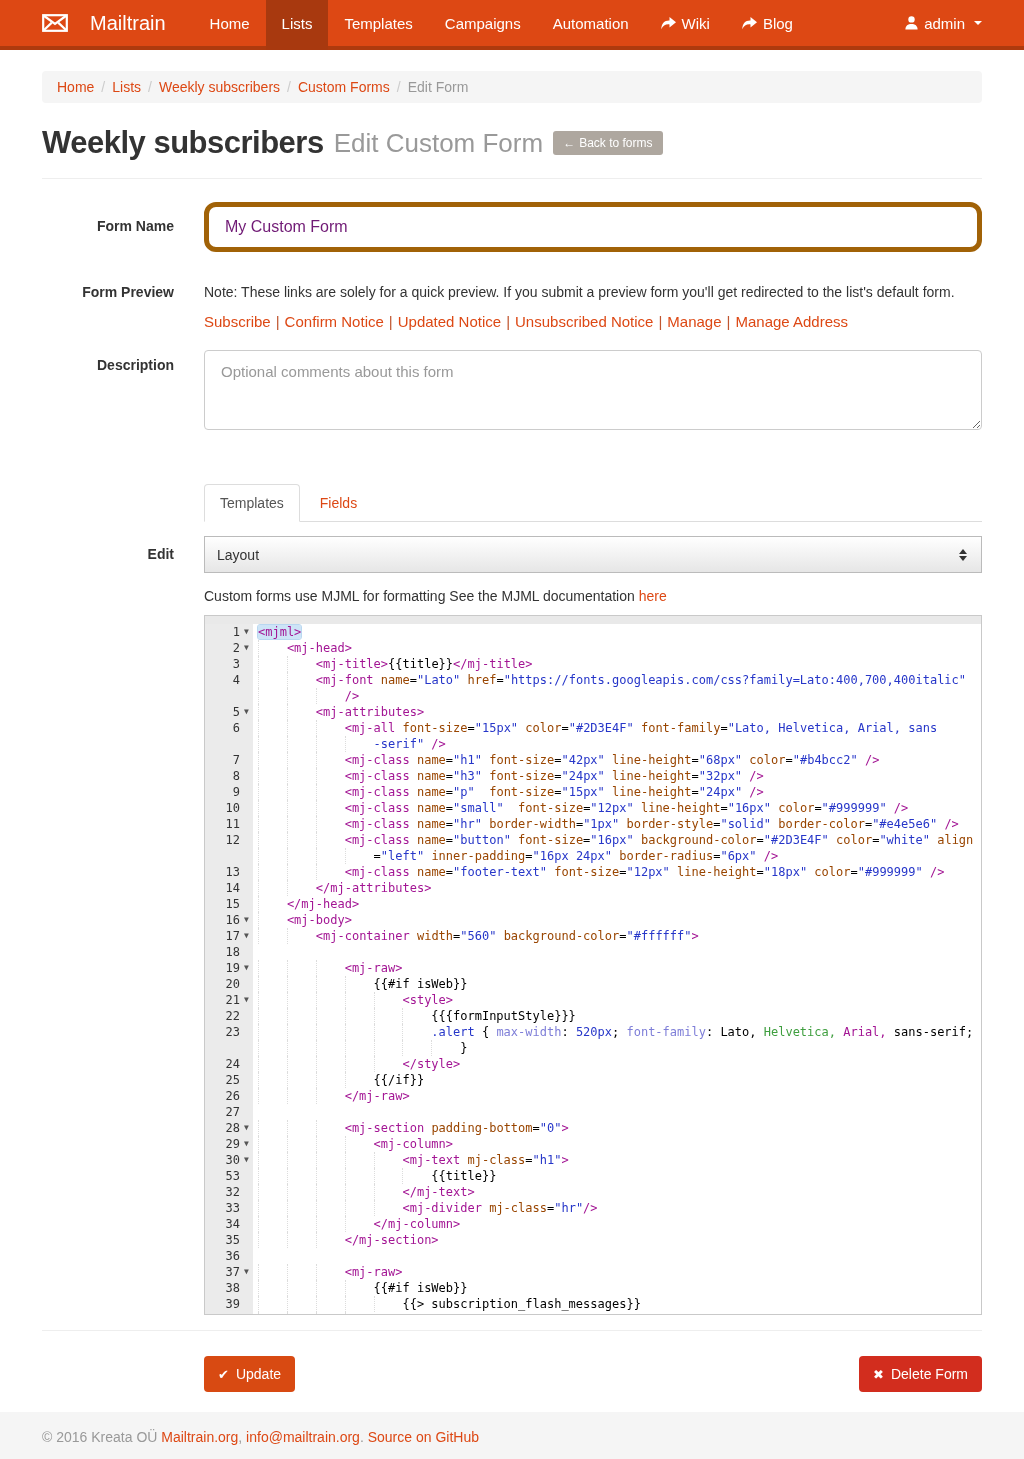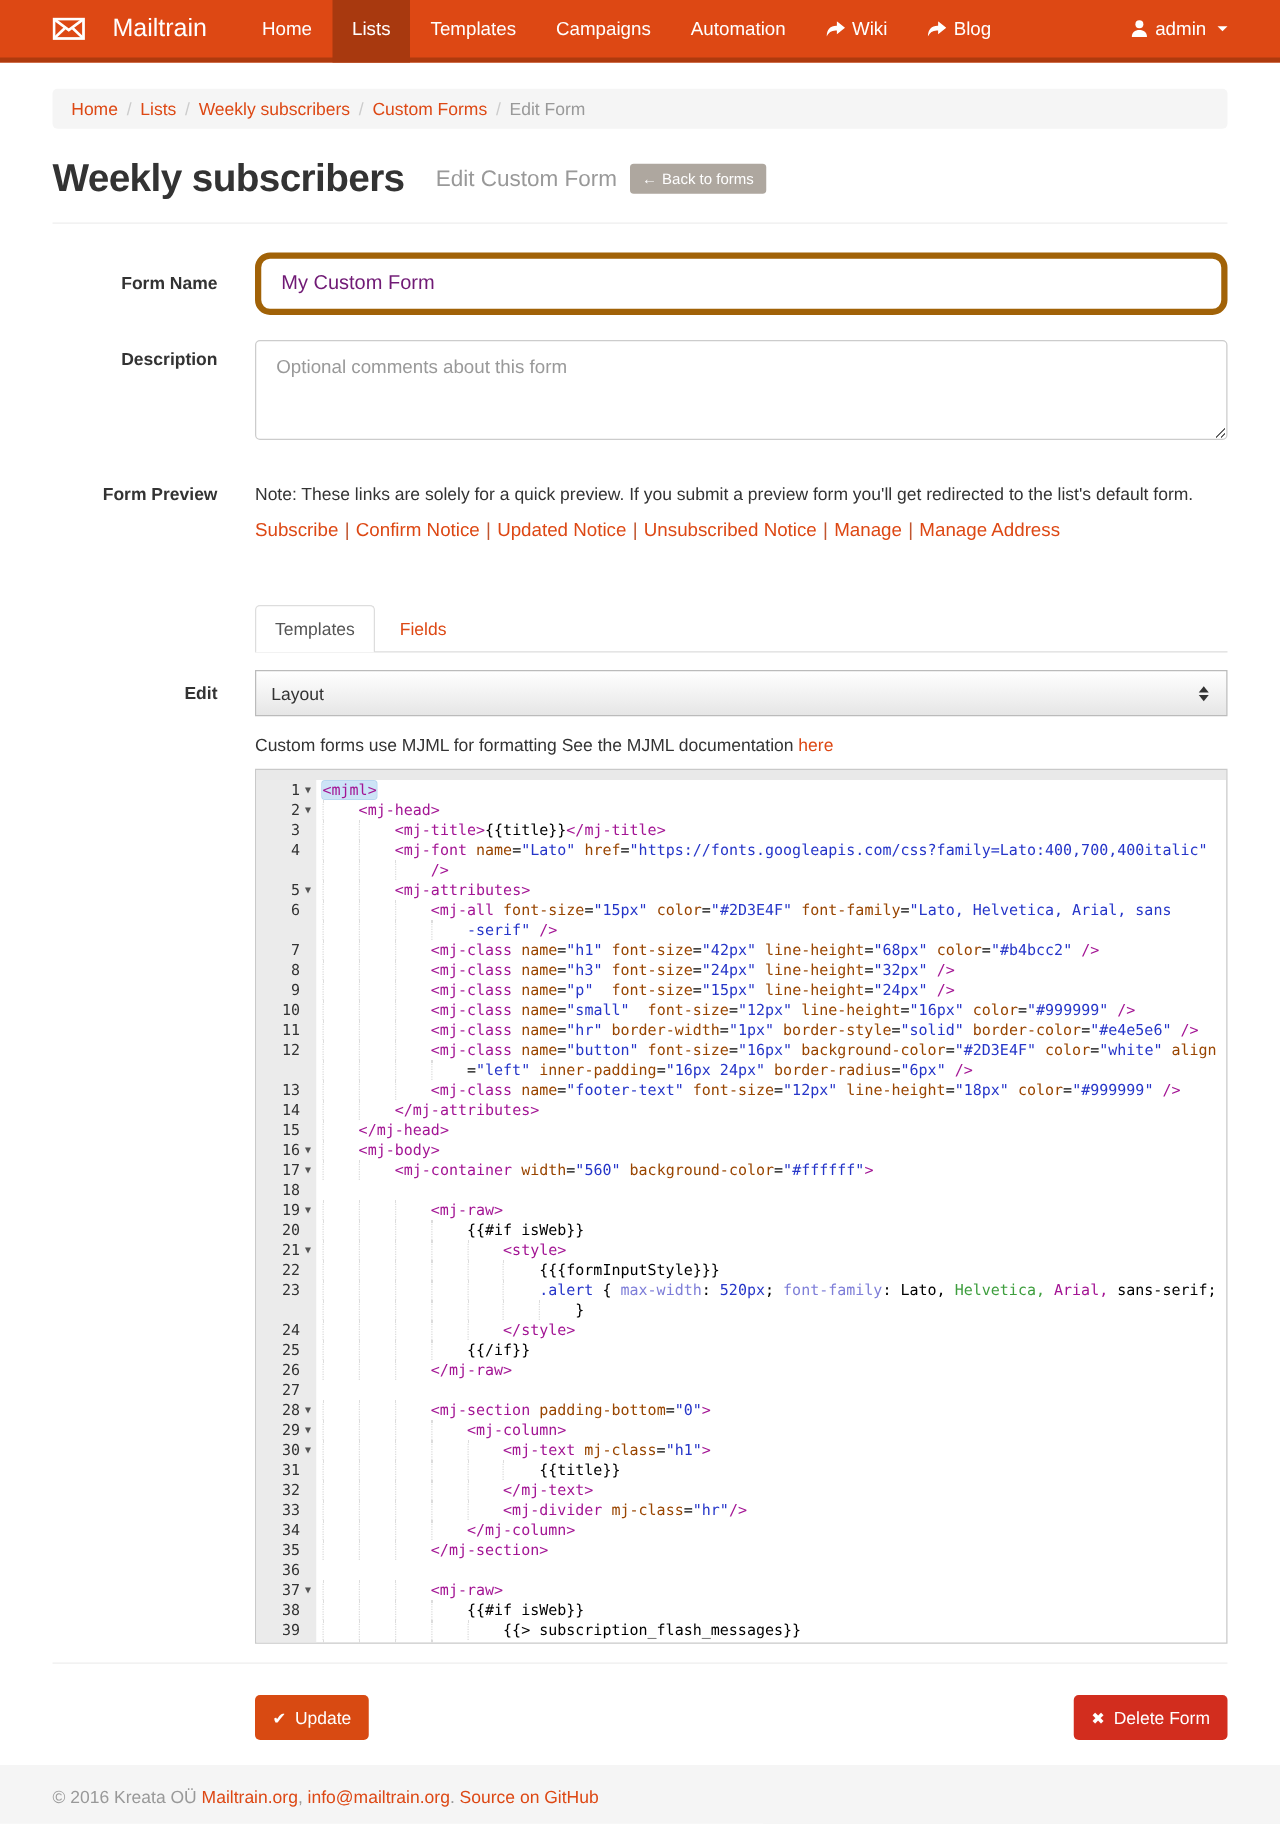--- a/index.html
+++ b/index.html
@@ -24,21 +24,21 @@
 
   
   .breadcrumb { background:#f5f5f5; border-radius:4px; padding:8px 15px; margin:21px 0 0; font-size:14px; }
   .breadcrumb a { color:#dd4814; }
   .breadcrumb .sep { color:#ccc; padding:0 7px; }
   .breadcrumb .current { color:#999; }
 
   
   .page-header { margin:22px 0 0; display:flex; align-items:center; }
   .page-title { font-size:31px; font-weight:700; color:#333; letter-spacing:-0.5px; }
-  .page-subtitle { font-size:18px; color:#999; margin-left:25px; font-weight:400; }
+  .page-subtitle { font-size:26px; color:#999; margin-left:10px; font-weight:400; }
   .btn-back { background:#aea79f; color:#fff; border:none; border-radius:3px; font-size:12px; padding:5px 10px; margin-left:10px; cursor:pointer; display:inline-flex; align-items:center; gap:4px; font-family:inherit; }
   hr.rule { border:0; border-top:1px solid #eee; margin:17px 0 0; }
 
   
   .form { margin-top:23px; }
   .frow { display:flex; margin-bottom:15px; }
   .flabel { width:147px; padding-right:15px; flex-shrink:0; text-align:right; font-weight:700; color:#333; font-size:14px; }
   .fctrl { width:778px; margin-left:15px; }
   .offset { margin-left:162px; width:778px; }
 
@@ -178,34 +178,34 @@
 
   <div class="form">
 
     <div class="frow">
       <div class="flabel pt-label-input">Form Name</div>
       <div class="fctrl">
         <input class="input-text" type="text" value="My Custom Form" style="">
       </div>
     </div>
 
-    <div class="frow" style="margin-top:20px;">
-      <div class="flabel pt-label-top">Description</div>
-      <div class="fctrl">
-        <textarea class="textarea" placeholder="Optional comments about this form" style=""></textarea>
-      </div>
-    </div>
-
     <div class="frow" style="margin-top:25px;">
       <div class="flabel pt-label-top">Form Preview</div>
       <div class="fctrl">
         <div class="preview-note">Note: These links are solely for a quick preview. If you submit a preview form you'll get redirected to the list's default form.</div>
         <div class="preview-links">
           <a href="#">Subscribe</a><span class="plsep">|</span><a href="#">Confirm Notice</a><span class="plsep">|</span><a href="#">Updated Notice</a><span class="plsep">|</span><a href="#">Unsubscribed Notice</a><span class="plsep">|</span><a href="#">Manage</a><span class="plsep">|</span><a href="#">Manage Address</a>
         </div>
+      </div>
+    </div>
+
+    <div class="frow" style="margin-top:20px;">
+      <div class="flabel pt-label-top">Description</div>
+      <div class="fctrl">
+        <textarea class="textarea" placeholder="Optional comments about this form" style=""></textarea>
       </div>
     </div>
 
     <div class="offset">
       <div class="tabs">
         <div class="tab active">Templates</div>
         <div class="tab inactive">Fields</div>
       </div>
     </div>
 
@@ -461,21 +461,21 @@
             </div>
             <div class="crow">
               <div class="gut">
                 <span class="num">30</span>
                 <span class="fold">▼</span>
               </div>
               <div class="cline"><span class="ig"></span><span class="ig"></span><span class="ig"></span><span class="ig"></span><span class="ig"></span><span class="tok-t">&lt;mj-text</span><span class="tok-a"> mj-class</span><span class="tok-p">=</span><span class="tok-s">"h1"</span><span class="tok-t">&gt;</span></div>
             </div>
             <div class="crow">
               <div class="gut">
-                <span class="num">31</span>
+                <span class="num">53</span>
                 <span class="fold"></span>
               </div>
               <div class="cline"><span class="ig"></span><span class="ig"></span><span class="ig"></span><span class="ig"></span><span class="ig"></span><span class="ig"></span><span class="tok-p">{{title}}</span></div>
             </div>
             <div class="crow">
               <div class="gut">
                 <span class="num">32</span>
                 <span class="fold"></span>
               </div>
               <div class="cline"><span class="ig"></span><span class="ig"></span><span class="ig"></span><span class="ig"></span><span class="ig"></span><span class="tok-t">&lt;/mj-text&gt;</span></div>

